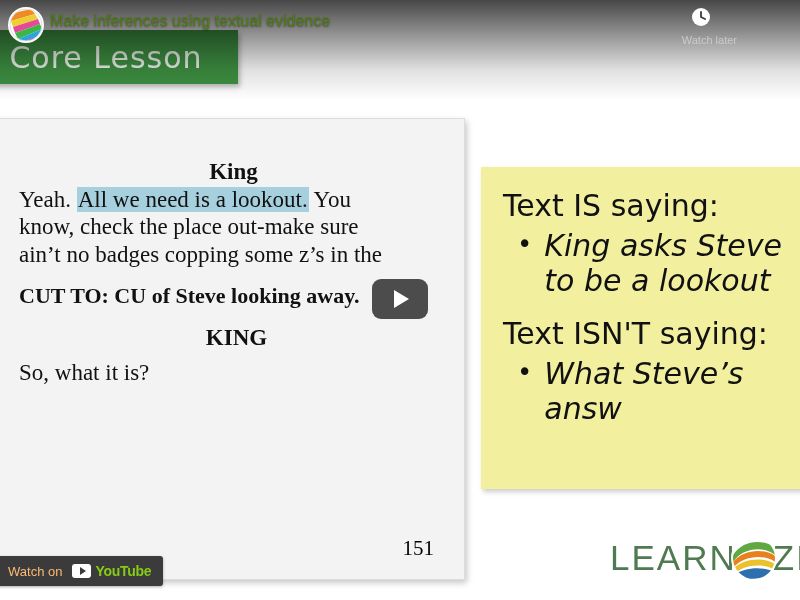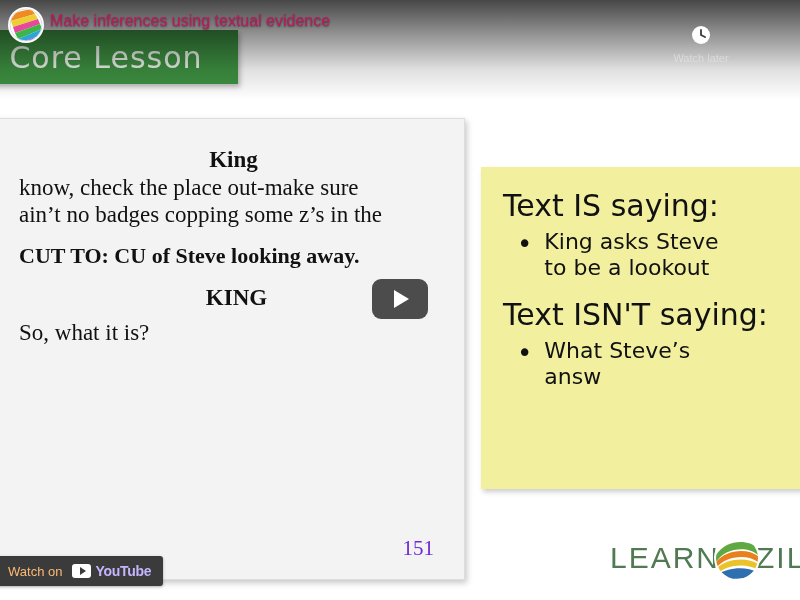--- a/index.html
+++ b/index.html
@@ -65,21 +65,21 @@
     border: 1px solid #dddddd;
     box-shadow: 2px 3px 6px rgba(0,0,0,0.22);
     font-family: "Liberation Serif", "DejaVu Serif", serif;
     color: #111111;
     box-sizing: border-box;
     overflow: hidden;
   }
   .script-inner {
     position: absolute;
     left: 28px;
-    top: 28px;
+    top: 40px;
     right: 16px;
   }
   .sp-speaker {
     text-align: center;
     font-weight: bold;
     font-size: 23px;
     line-height: 1.12;
     margin: 0 0 1px 0;
   }
   .sp-body {
@@ -107,21 +107,21 @@
   .sp-last {
     font-size: 23px;
     margin: 9px 0 0 0;
   }
   .page-num {
     position: absolute;
     right: 30px;
     bottom: 18px;
     font-size: 21px;
     font-family: "Liberation Serif", "DejaVu Serif", serif;
-    color: #6d28d9;
+    color: #000000;
   }
 
   
   .inline-play {
     position: absolute;
     left: 372px;
     top: 279px;
     width: 56px;
     height: 40px;
     background: #4c4c4c;
@@ -168,36 +168,37 @@
     display: flex;
     margin-top: 6px;
     padding-left: 14px;
   }
   .note-bullet .dot {
     font-size: 26px;
     line-height: 1.16;
     margin-right: 12px;
   }
   .note-bullet .btext {
-    font-size: 22px;
+    font-size: 30px;
     line-height: 1.16;
     white-space: pre;
+    font-style: italic;
   }
 
   
   .lz-logo {
     position: absolute;
     left: 610px;
     top: 537px;
     display: flex;
     align-items: center;
     height: 42px;
   }
   .lz-word {
-    font-size: 30px;
+    font-size: 35px;
     letter-spacing: 2px;
     color: #4f7a52;
     font-family: "Liberation Sans", sans-serif;
     white-space: nowrap;
   }
   .lz-mark {
     position: relative;
     width: 46px;
     height: 46px;
     border-radius: 50%;
@@ -224,30 +225,30 @@
     border-radius: 50%;
     overflow: hidden;
     background: #ffffff;
     border: 1px solid rgba(255,255,255,0.6);
   }
   .yt-title {
     position: absolute;
     left: 50px;
     top: 12px;
     font-size: 16px;
-    color: #be185d;
+    color: #4d7c0f;
     text-shadow: 0 1px 2px rgba(0,0,0,0.5);
     font-family: "Liberation Sans", sans-serif;
     white-space: nowrap;
   }
   .yt-action {
     position: absolute;
-    top: 22px;
+    top: 4px;
     width: 72px;
-    text-align: center;
+    text-align: right;
     color: rgba(255,255,255,0.86);
   }
   .yt-action.watch-later { left: 665px; }
   .yt-action.share { left: 728px; }
   .yt-action .ico {
     height: 26px;
     display: flex;
     align-items: center;
     justify-content: center;
   }
@@ -290,41 +291,42 @@
   }
   .yt-watch-on .yt-play-chip i {
     width: 0; height: 0;
     border-left: 6px solid #3b3b3b;
     border-top: 4px solid transparent;
     border-bottom: 4px solid transparent;
     margin-left: 2px;
     display: block;
   }
   .yt-watch-on .yt-word {
-    color: #c4b5fd;
+    color: #84cc16;
     font-size: 14px;
     font-weight: bold;
     font-family: "Liberation Sans", sans-serif;
     letter-spacing: -0.3px;
   }
 </style>
 </head>
 <body>
 
 <div id="stage">
 
   <div class="slide-canvas">
 
     <div class="core-banner">
       <span class="core-banner-text">Core Lesson</span>
     </div>
 
     <div class="script-card">
       <div class="script-inner">
         <p class="sp-speaker">King</p>
+        <p class="sp-body"><span>Yeah.  </span><span class="hl">All we need is a lookout.</span><span>  You</span></p>
         <p class="sp-body">know, check the place out-make sure</p>
         <p class="sp-body">ain’t no badges copping some z’s in the</p>
         <p class="sp-cut">CUT TO: CU of Steve looking away.</p>
         <p class="sp-king2">KING</p>
         <p class="sp-last">So, what it is?</p>
       </div>
       <div class="page-num">151</div>
     </div>
 
     <div class="inline-play">

